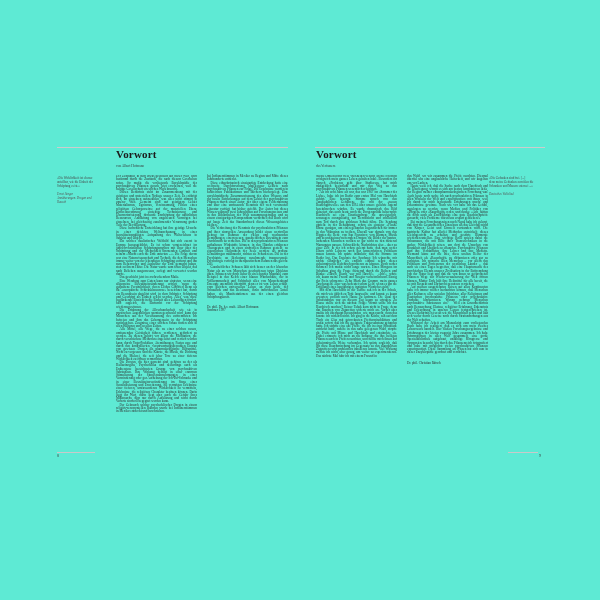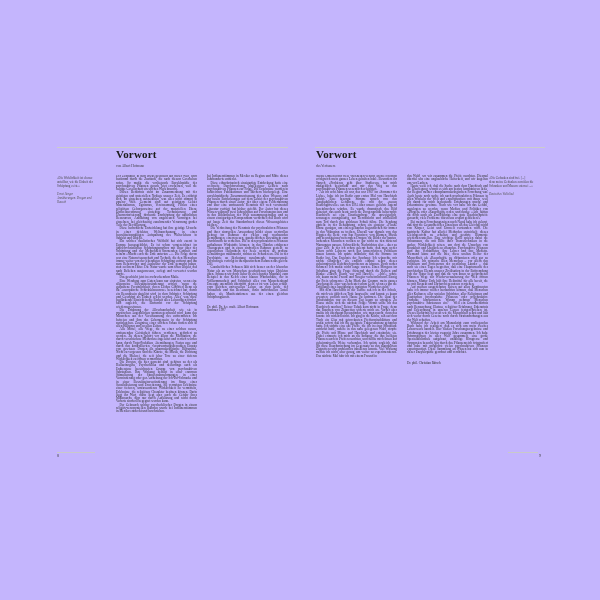--- a/index.html
+++ b/index.html
@@ -1,17 +1,17 @@
 <!DOCTYPE html>
 <html><head>
 <meta charset="utf-8">
 <style>
   html,body{margin:0;padding:0;background:#fff;width:600px;height:600px;overflow:hidden;
     font-family:"Liberation Serif","DejaVu Serif",serif;}
-  .spread{position:absolute;left:0;top:0;width:600px;height:600px;background:#c4b5fd;}
+  .spread{position:absolute;left:0;top:0;width:600px;height:600px;background:#5eead4;}
   .rule{position:absolute;height:1px;background:#ccc;}
   .rule-top-left{left:57px;top:147px;width:231px;}
   .rule-top-right{left:315px;top:147px;width:230px;}
   .rule-foot-left{left:57px;top:452px;width:38px;background:#c9c9c9;}
   .rule-foot-right{left:508px;top:452px;width:30px;background:#c9c9c9;}
   .page-title{position:absolute;font-size:11px;font-weight:bold;color:#1c1c1c;
     letter-spacing:.2px;margin:0;line-height:11px;}
   .title-left{left:116px;top:149px;}
   .title-right{left:316px;top:149px;}
   .subhead{position:absolute;font-size:3.4px;color:#3a3a3a;line-height:3.6px;}

